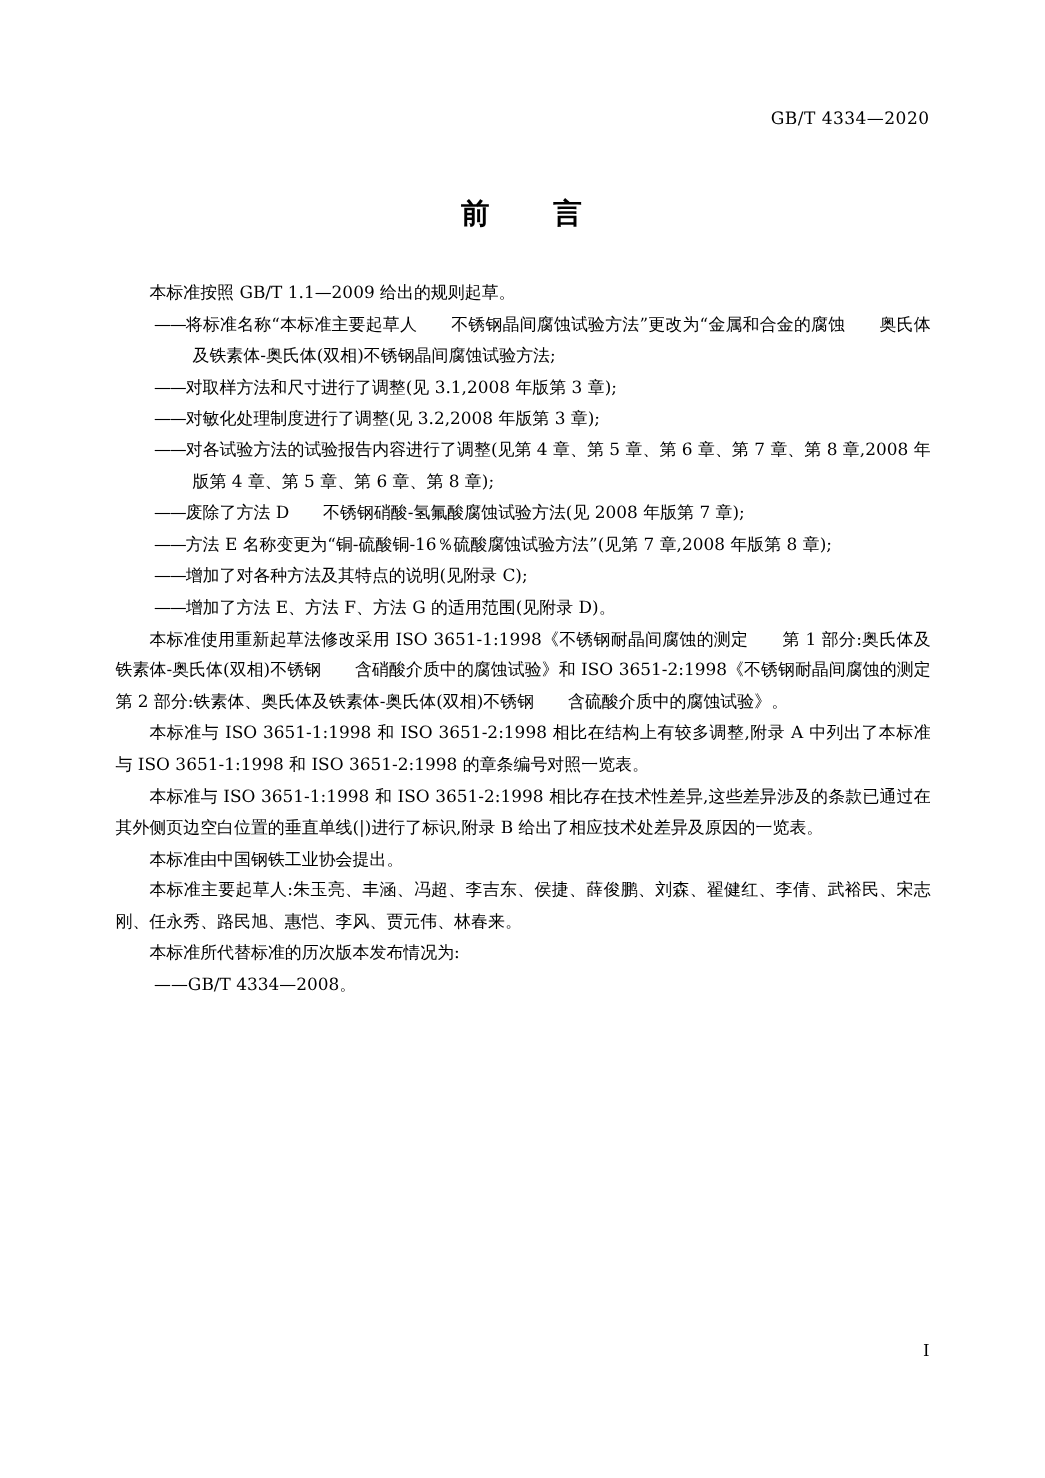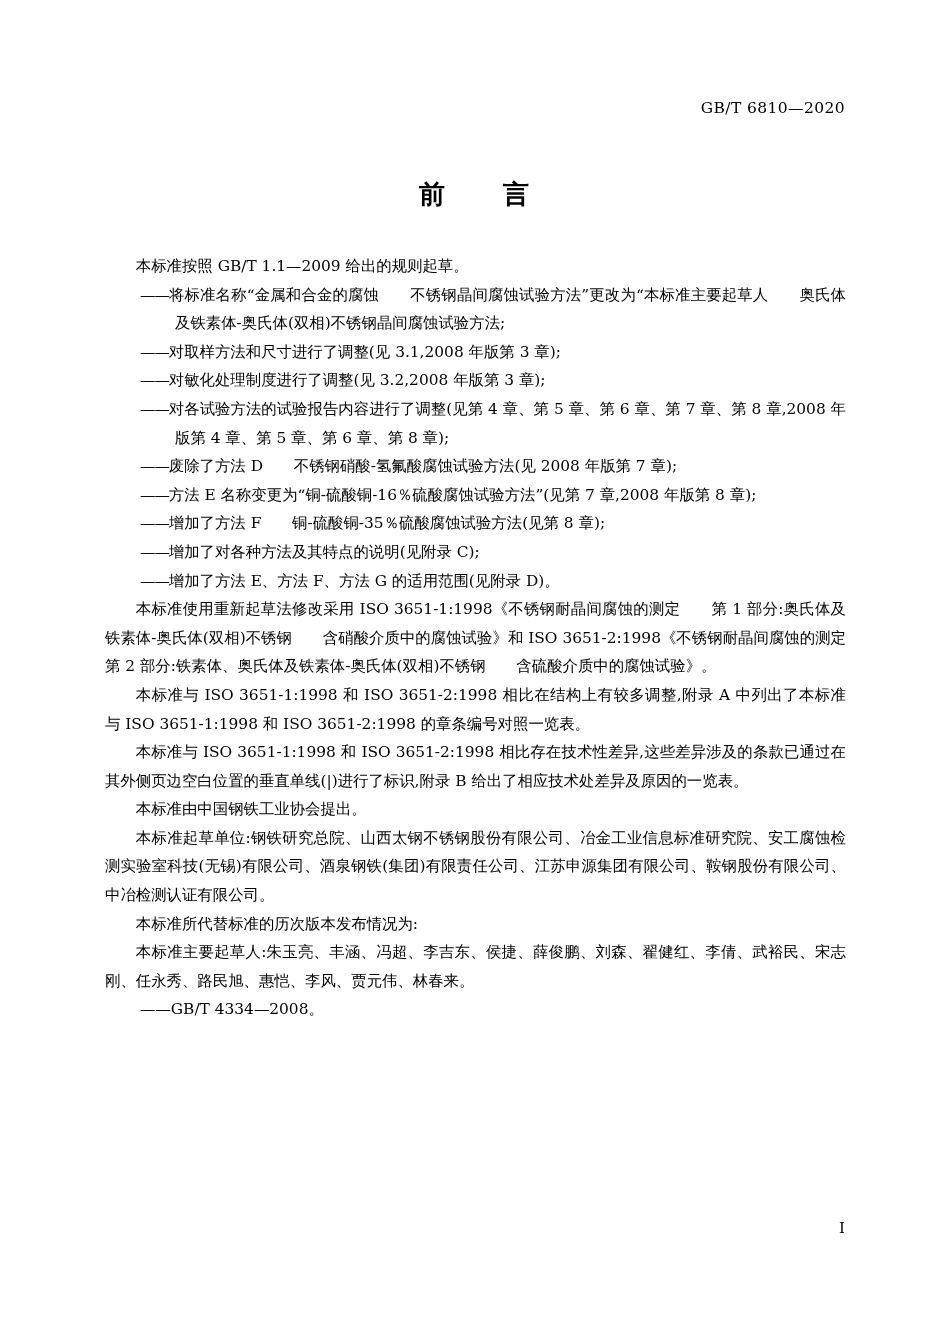--- a/index.html
+++ b/index.html
@@ -93,64 +93,60 @@
     font-size: 15px;
     font-family: "DejaVu Serif", "Liberation Serif", serif;
   }
 </style>
 </head>
 <body>
 
 <div class="page">
 
   <div class="header">
-    <span>GB/T 6810—2020</span>
+    <span>GB/T 4334—2020</span>
   </div>
 
   <div class="doc-title">前　　言</div>
 
   <div class="body-block">
 
     <p class="para">本标准按照 GB/T 1.1—2009 给出的规则起草。</p>
 
     <div class="dash-item">
-      <span class="dash">——</span><span>将标准名称“金属和合金的腐蚀　　不锈钢晶间腐蚀试验方法”更改为“本标准主要起草人　　奥氏体及铁素体-奥氏体(双相)不锈钢晶间腐蚀试验方法;</span>
+      <span class="dash">——</span><span>将标准名称“本标准主要起草人　　不锈钢晶间腐蚀试验方法”更改为“金属和合金的腐蚀　　奥氏体及铁素体-奥氏体(双相)不锈钢晶间腐蚀试验方法;</span>
     </div>
     <div class="dash-item">
       <span class="dash">——</span><span>对取样方法和尺寸进行了调整(见 3.1,2008 年版第 3 章);</span>
     </div>
     <div class="dash-item">
       <span class="dash">——</span><span>对敏化处理制度进行了调整(见 3.2,2008 年版第 3 章);</span>
     </div>
     <div class="dash-item">
       <span class="dash">——</span><span>对各试验方法的试验报告内容进行了调整(见第 4 章、第 5 章、第 6 章、第 7 章、第 8 章,2008 年版第 4 章、第 5 章、第 6 章、第 8 章);</span>
     </div>
     <div class="dash-item">
       <span class="dash">——</span><span>废除了方法 D　　不锈钢硝酸-氢氟酸腐蚀试验方法(见 2008 年版第 7 章);</span>
     </div>
     <div class="dash-item">
       <span class="dash">——</span><span>方法 E 名称变更为“铜-硫酸铜-16％硫酸腐蚀试验方法”(见第 7 章,2008 年版第 8 章);</span>
     </div>
     <div class="dash-item">
-      <span class="dash">——</span><span>增加了方法 F　　铜-硫酸铜-35％硫酸腐蚀试验方法(见第 8 章);</span>
-    </div>
-    <div class="dash-item">
       <span class="dash">——</span><span>增加了对各种方法及其特点的说明(见附录 C);</span>
     </div>
     <div class="dash-item">
       <span class="dash">——</span><span>增加了方法 E、方法 F、方法 G 的适用范围(见附录 D)。</span>
     </div>
 
     <p class="para">本标准使用重新起草法修改采用 ISO 3651-1:1998《不锈钢耐晶间腐蚀的测定　　第 1 部分:奥氏体及铁素体-奥氏体(双相)不锈钢　　含硝酸介质中的腐蚀试验》和 ISO 3651-2:1998《不锈钢耐晶间腐蚀的测定　　第 2 部分:铁素体、奥氏体及铁素体-奥氏体(双相)不锈钢　　含硫酸介质中的腐蚀试验》。</p>
     <p class="para">本标准与 ISO 3651-1:1998 和 ISO 3651-2:1998 相比在结构上有较多调整,附录 A 中列出了本标准与 ISO 3651-1:1998 和 ISO 3651-2:1998 的章条编号对照一览表。</p>
     <p class="para">本标准与 ISO 3651-1:1998 和 ISO 3651-2:1998 相比存在技术性差异,这些差异涉及的条款已通过在其外侧页边空白位置的垂直单线(|)进行了标识,附录 B 给出了相应技术处差异及原因的一览表。</p>
     <p class="para">本标准由中国钢铁工业协会提出。</p>
-    <p class="para">本标准起草单位:钢铁研究总院、山西太钢不锈钢股份有限公司、冶金工业信息标准研究院、安工腐蚀检测实验室科技(无锡)有限公司、酒泉钢铁(集团)有限责任公司、江苏申源集团有限公司、鞍钢股份有限公司、中冶检测认证有限公司。</p>
+    <p class="para">本标准主要起草人:朱玉亮、丰涵、冯超、李吉东、侯捷、薛俊鹏、刘森、翟健红、李倩、武裕民、宋志刚、任永秀、路民旭、惠恺、李风、贾元伟、林春来。</p>
     <p class="para">本标准所代替标准的历次版本发布情况为:</p>
-    <p class="para">本标准主要起草人:朱玉亮、丰涵、冯超、李吉东、侯捷、薛俊鹏、刘森、翟健红、李倩、武裕民、宋志刚、任永秀、路民旭、惠恺、李风、贾元伟、林春来。</p>
 
     <div class="sub-item">
       <span class="dash">——</span><span>GB/T 4334—2008。</span>
     </div>
 
   </div>
 
   <div class="page-number">I</div>
 
 </div>

